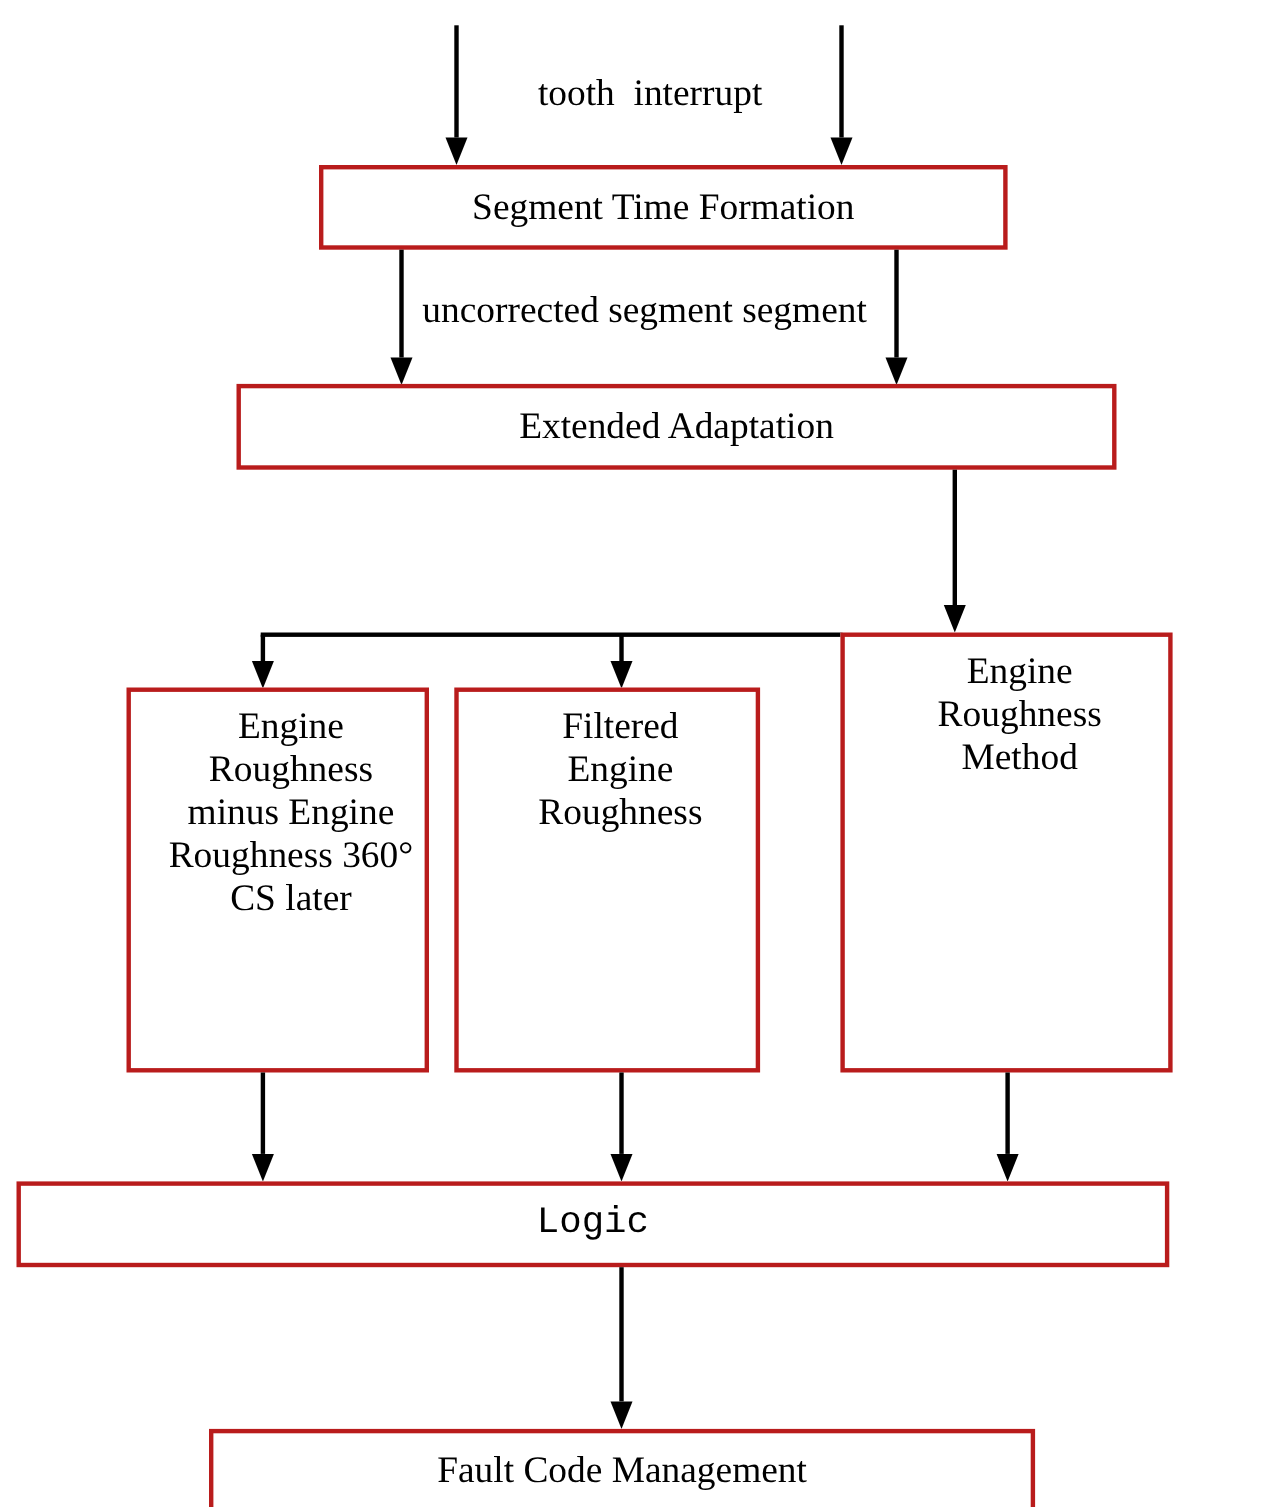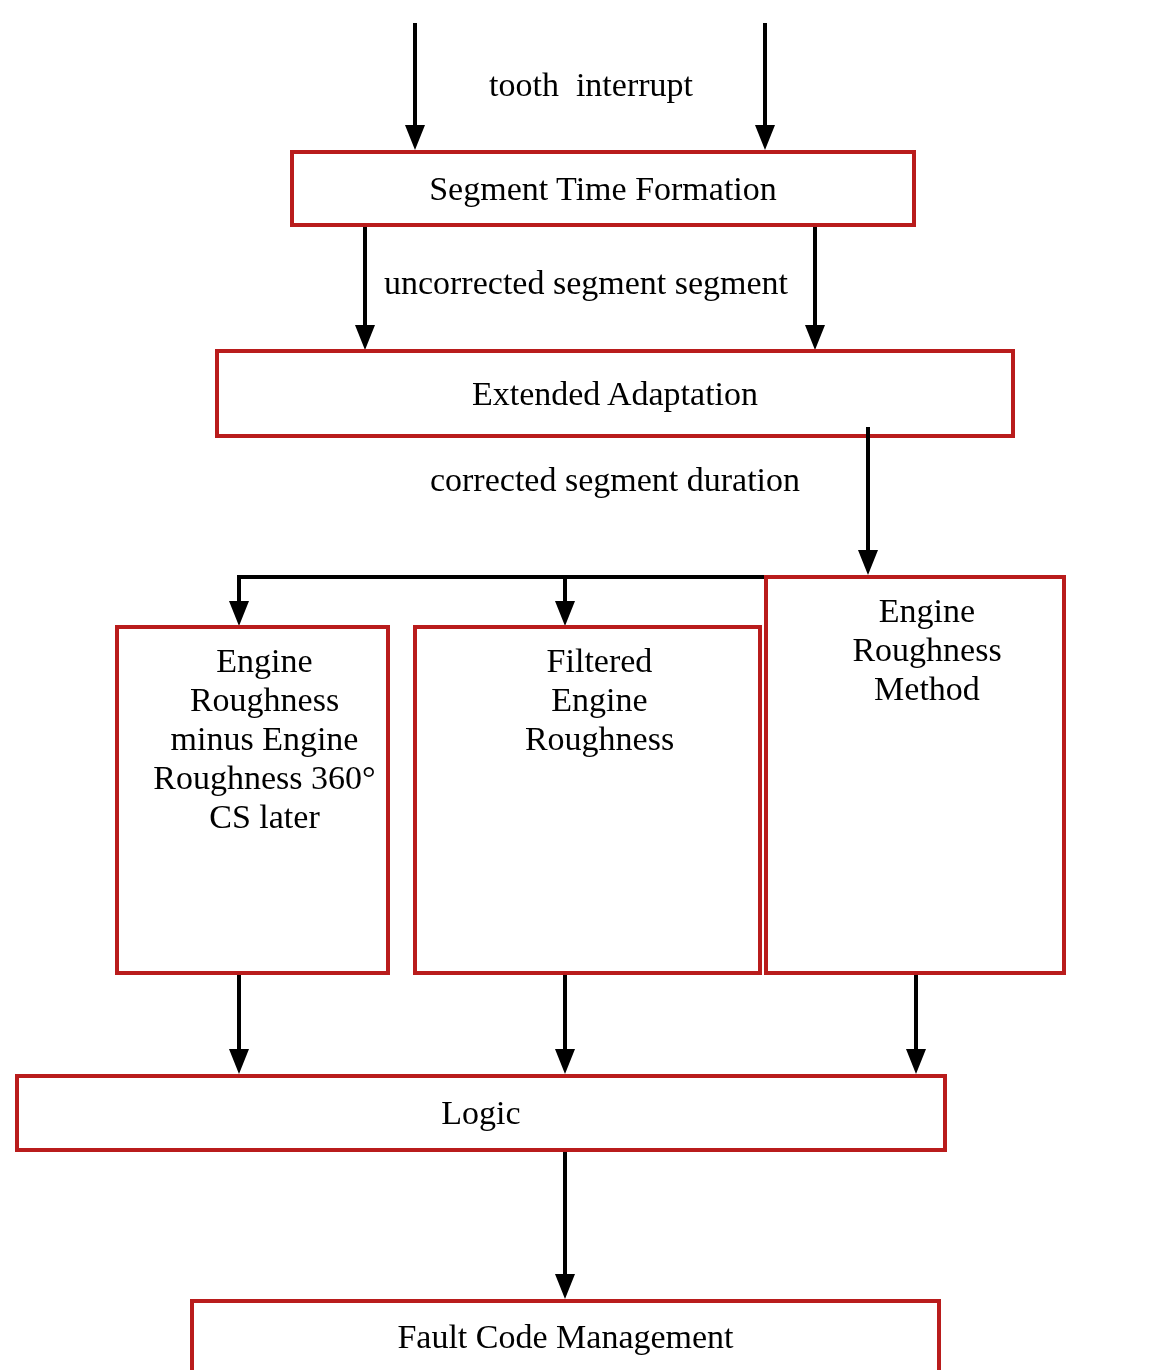--- a/index.html
+++ b/index.html
@@ -86,25 +86,24 @@
     <div class="vline" style="left:363px; top:212px; height:98px;"></div>
     <div class="arrowhead" style="left:355px; top:310px;"></div>
   </div>
   <div>
     <div class="vline" style="left:813px; top:212px; height:98px;"></div>
     <div class="arrowhead" style="left:805px; top:310px;"></div>
   </div>
 
   <div class="flabel" style="left:586px; top:248px;">uncorrected segment segment</div>
 
-  <div class="box" style="left:215px; top:334px; width:800px; height:89px;">
+  <div class="box" style="left:215px; top:334px; width:800px; height:78px;">
     <span>Extended Adaptation</span>
   </div>
 
-  <div class="flabel" style="left:615px; top:445px;">corrected segment duration</div>
 
   <div>
     <div class="vline" style="left:866px; top:412px; height:123px;"></div>
     <div class="arrowhead" style="left:858px; top:535px;"></div>
   </div>
 
   <div class="hline" style="left:237px; top:560px; width:529px;"></div>
 
   <div>
     <div class="vline" style="left:237px; top:562px; height:24px;"></div>
@@ -116,21 +115,21 @@
   </div>
 
   <div class="box top-align" style="left:115px; top:610px; width:275px; height:350px;">
     <span>Engine
 Roughness
 minus Engine
 Roughness 360°
 CS later</span>
   </div>
 
-  <div class="box top-align" style="left:413px; top:610px; width:349px; height:350px;">
+  <div class="box top-align" style="left:413px; top:610px; width:278px; height:350px;">
     <span>Filtered
 Engine
 Roughness</span>
   </div>
 
   <div class="box top-align" style="left:764px; top:560px; width:302px; height:400px;">
     <span>Engine
 Roughness
 Method</span>
   </div>
@@ -141,21 +140,21 @@
   </div>
   <div>
     <div class="vline" style="left:563px; top:960px; height:74px;"></div>
     <div class="arrowhead" style="left:555px; top:1034px;"></div>
   </div>
   <div>
     <div class="vline" style="left:914px; top:960px; height:74px;"></div>
     <div class="arrowhead" style="left:906px; top:1034px;"></div>
   </div>
 
-  <div class="box" style="left:15px; top:1059px; width:932px; height:78px;">
+  <div class="box" style="left:15px; top:1059px; width:1048px; height:78px;font-family:Liberation Mono, monospace;">
     <span>Logic</span>
   </div>
 
   <div>
     <div class="vline" style="left:563px; top:1137px; height:122px;"></div>
     <div class="arrowhead" style="left:555px; top:1259px;"></div>
   </div>
 
   <div class="box" style="left:190px; top:1284px; width:751px; height:75px;">
     <span>Fault Code Management</span>

